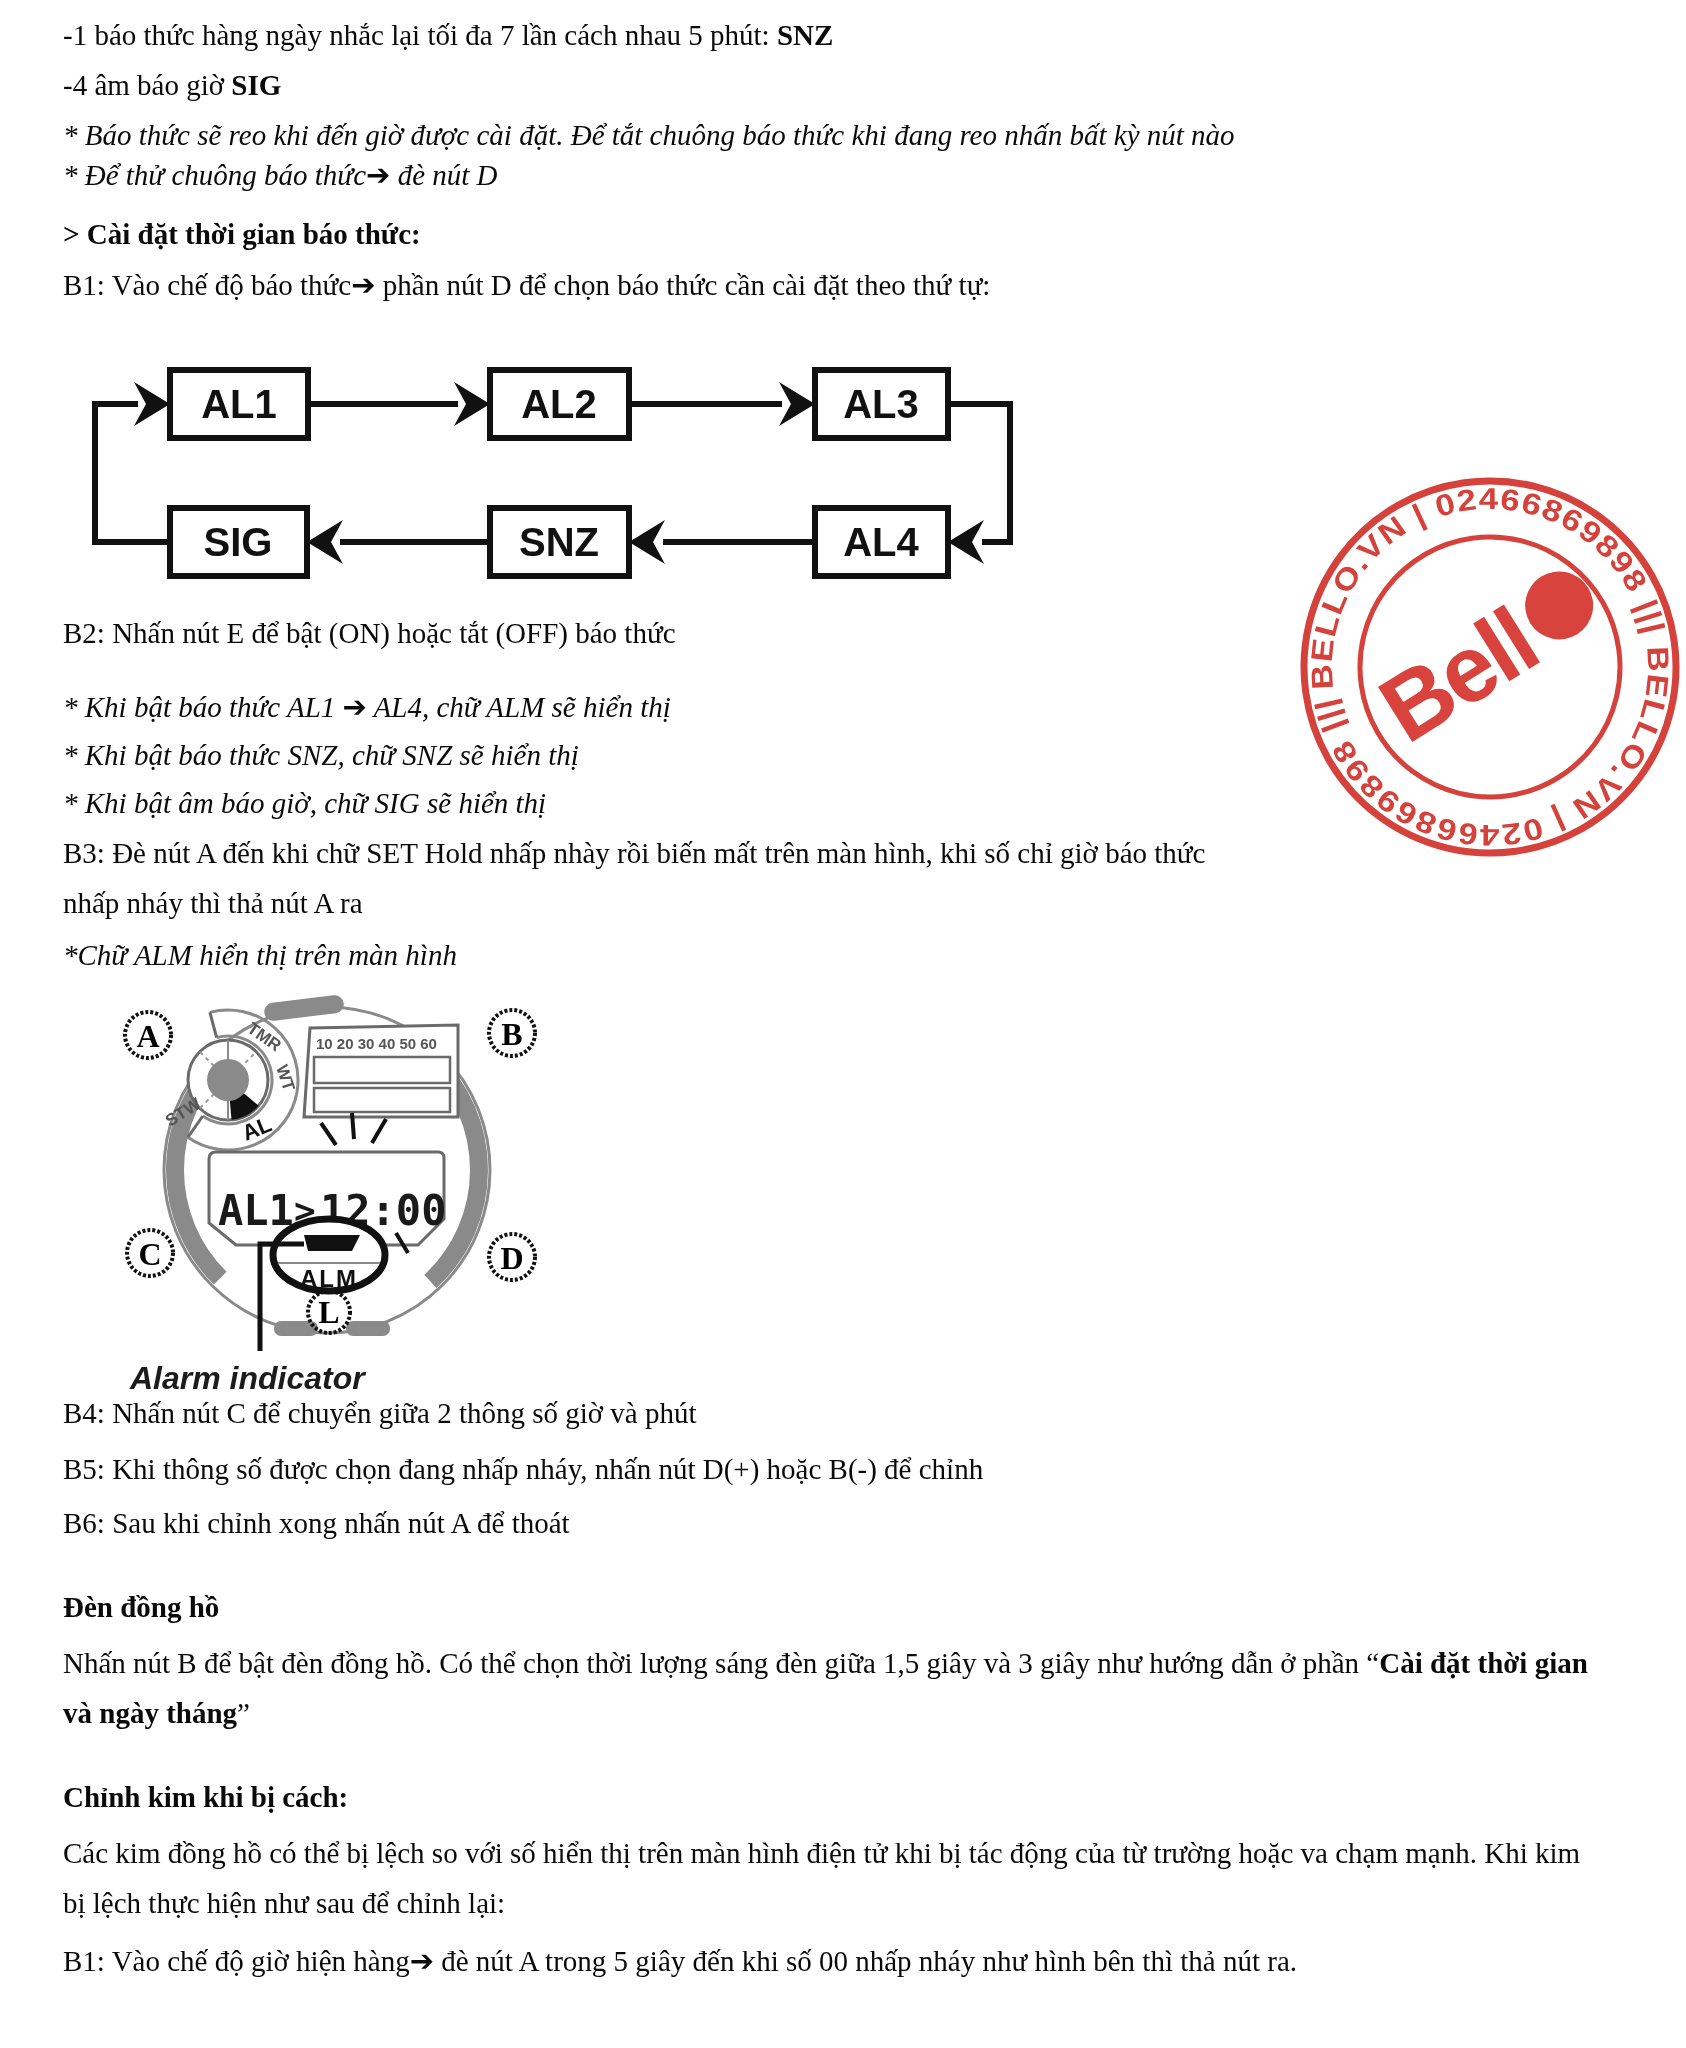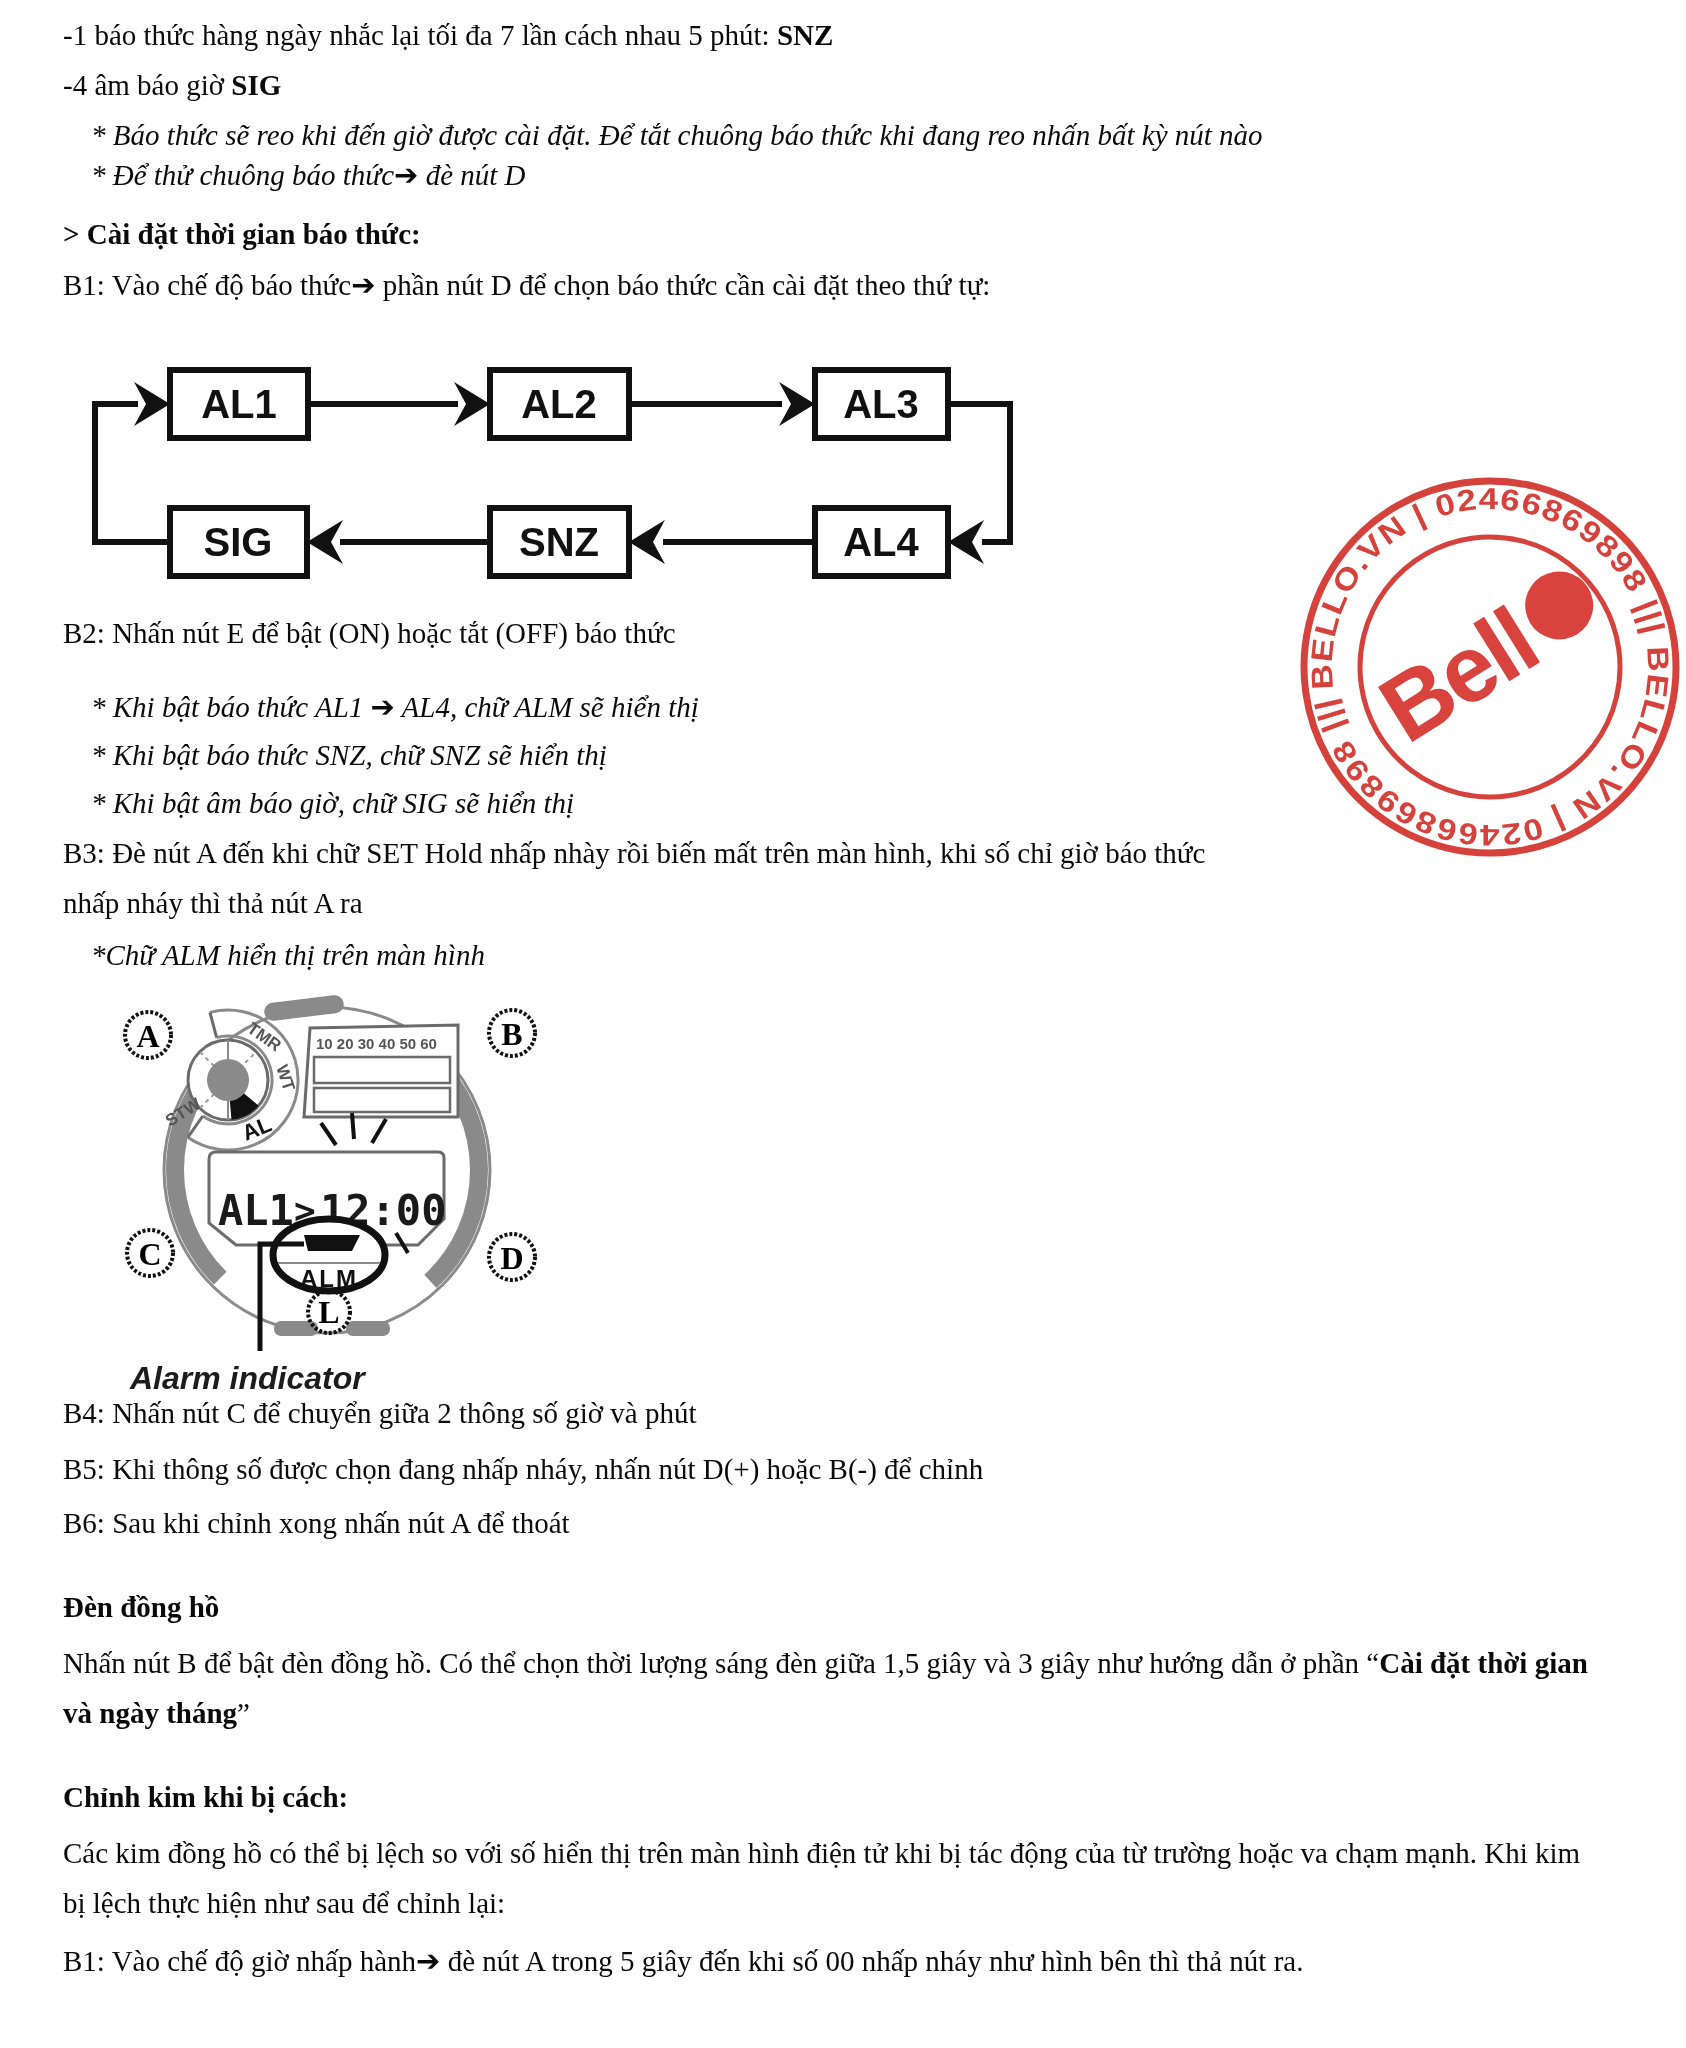--- a/index.html
+++ b/index.html
@@ -2,21 +2,21 @@
 <html><head>
 <meta charset="utf-8">
 <style>
   html,body{margin:0;padding:0;}
   body{
     width:1686px;height:2048px;position:relative;background:#ffffff;
     font-family:"Liberation Serif", serif;color:#0a0a0a;overflow:hidden;
   }
   .line{position:absolute;left:63px;font-size:29px;line-height:46px;white-space:nowrap;}
   .wrap{white-space:normal;line-height:50px;}
-  .it{font-style:italic;margin-left:28px;}
+  .it{font-style:italic;}
   .b{font-weight:bold;}
   .arrow{font-family:"DejaVu Sans",sans-serif;font-weight:bold;font-style:normal;}
   #flow-svg{position:absolute;left:70px;top:352px;}
   #watch-svg{position:absolute;left:78px;top:995px;}
   #stamp{position:absolute;left:1294px;top:471px;width:392px;height:392px;
          mix-blend-mode:multiply;opacity:0.88;z-index:5;}
   .flow-label{font-family:"Liberation Sans",sans-serif;font-weight:bold;font-size:40px;}
   .wm{stroke:#8a8a8a;fill:none;}
   .wl{font-family:"Liberation Sans",sans-serif;fill:#555;}
   .seg{font-family:"DejaVu Sans Mono",monospace;font-weight:bold;fill:#1a1a1a;}
@@ -180,13 +180,13 @@
 
 <div class="line" style="top:1390px">B4: Nhấn nút C để chuyển giữa 2 thông số giờ và phút</div>
 <div class="line" style="top:1446px">B5: Khi thông số được chọn đang nhấp nháy, nhấn nút D(+) hoặc B(-) để chỉnh</div>
 <div class="line" style="top:1500px">B6: Sau khi chỉnh xong nhấn nút A để thoát</div>
 
 <div class="line b" style="top:1584px">Đèn đồng hồ</div>
 <div class="line wrap" style="top:1638px;width:1548px"><span>Nhấn nút B để bật đèn đồng hồ. Có thể chọn thời lượng sáng đèn giữa 1,5 giây và 3 giây như hướng dẫn ở phần “</span><span class="b">Cài đặt thời gian và ngày tháng</span><span>”</span></div>
 
 <div class="line b" style="top:1774px">Chỉnh kim khi bị cách:</div>
 <div class="line wrap" style="top:1828px;width:1535px">Các kim đồng hồ có thể bị lệch so với số hiển thị trên màn hình điện tử khi bị tác động của từ trường hoặc va chạm mạnh. Khi kim bị lệch thực hiện như sau để chỉnh lại:</div>
-<div class="line wrap" style="top:1936px;width:1570px"><span>B1: Vào chế độ giờ nhấp hành</span><span class="arrow">➔</span><span> đè nút A trong 5 giây đến khi số 00 nhấp nháy như hình bên thì thả nút ra.</span></div>
+<div class="line wrap" style="top:1936px;width:1570px"><span>B1: Vào chế độ giờ hiện hàng</span><span class="arrow">➔</span><span> đè nút A trong 5 giây đến khi số 00 nhấp nháy như hình bên thì thả nút ra.</span></div>
 
 </body></html>

